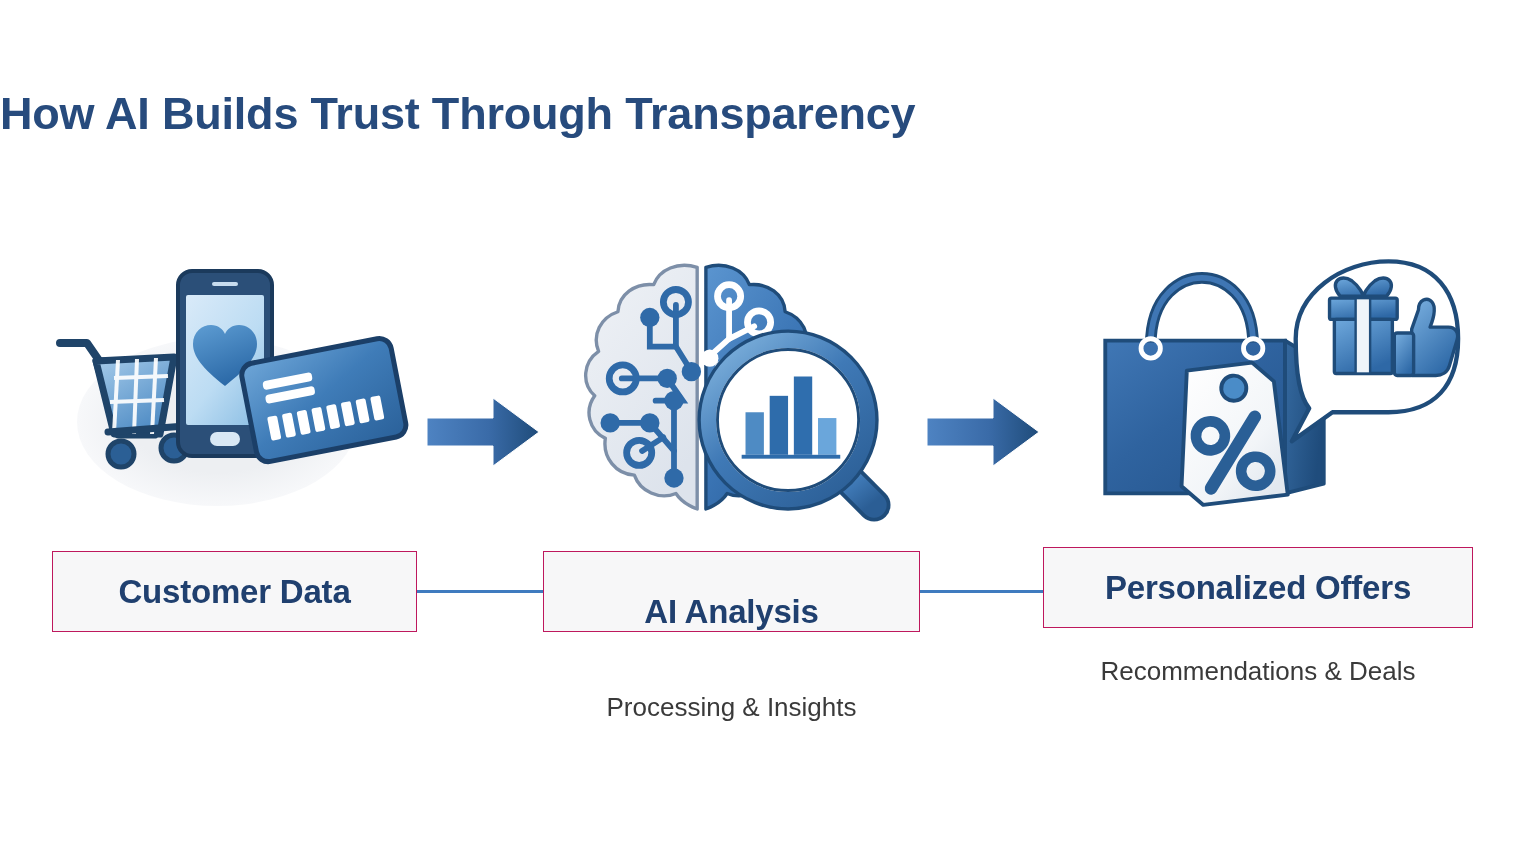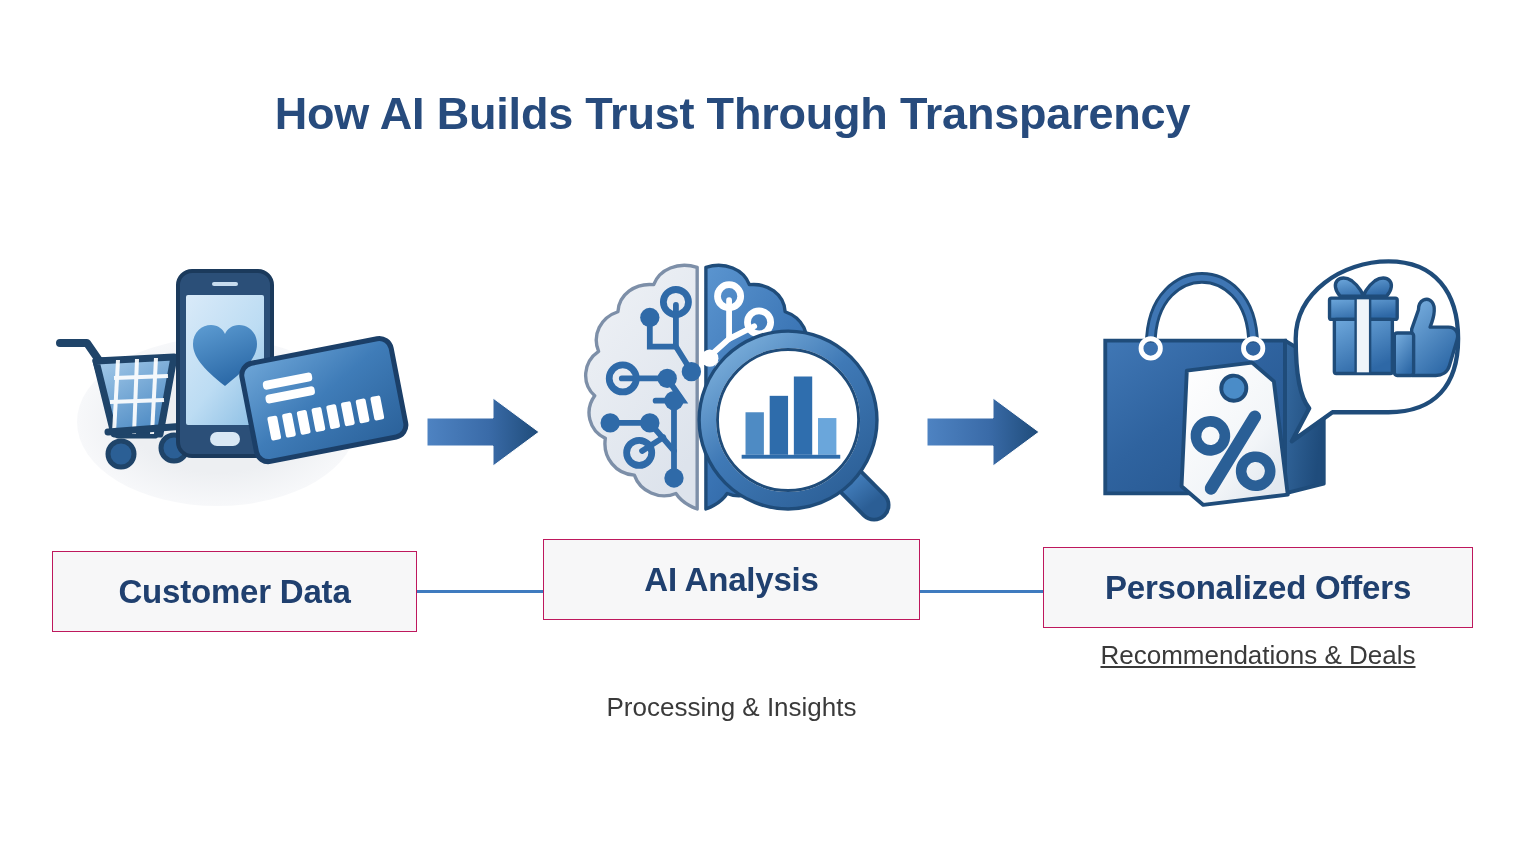--- a/index.html
+++ b/index.html
@@ -15,21 +15,21 @@
     font-family: "Liberation Sans", sans-serif;
     -webkit-font-smoothing: antialiased;
   }
 
   
   #infographic-title {
     position: absolute;
     top: 88px;
     left: 0;
     width: 1465px;
-    text-align: center;
+    text-align: left;
     font-size: 45px;
     font-weight: bold;
     color: #274b7d;
     letter-spacing: -0.2px;
     white-space: nowrap;
   }
 
   
   #flow {
     position: absolute;
@@ -324,21 +324,21 @@
             <rect x="203" y="172" width="19" height="44" fill="#4e8bc4"></rect>
             <rect x="228" y="155" width="19" height="61" fill="#2e6cab"></rect>
             <rect x="253" y="135" width="19" height="81" fill="#2f6eae"></rect>
             <rect x="278" y="178" width="19" height="38" fill="#6aa6db"></rect>
             <rect x="199" y="216" width="102" height="4" fill="#2e6cab"></rect>
           </g>
         </g>
       </svg>
     </div>
 
-    <div class="stage-box" style="left:0; top:289px; width:377px;">
+    <div class="stage-box" style="left:0; top:301px; width:377px;align-items:flex-end;">
       <span class="stage-box-label">AI Analysis</span>
     </div>
 
     <div class="stage-caption" style="left:-20px; top:398px; width:417px;margin-top:36px;">
       <div>Processing &amp; Insights</div>
     </div>
   </div>
 
   <div class="flow-arrow" style="left:925px;">
     <svg width="116" height="72" viewBox="0 0 116 72">
@@ -407,21 +407,21 @@
             <rect x="356" y="92" width="20" height="44" rx="3" fill="url(#gThumb)" stroke="#1f4c7a" stroke-width="3.5"></rect>
           </g>
         </g>
       </svg>
     </div>
 
     <div class="stage-box" style="left:0; top:297px; width:430px;">
       <span class="stage-box-label">Personalized Offers</span>
     </div>
 
-    <div class="stage-caption" style="left:-8px; top:382px; width:446px;text-decoration:underline;">
+    <div class="stage-caption" style="left:-8px; top:398px; width:446px;">
       <div>Recommendations &amp; Deals</div>
     </div>
   </div>
 
   <div class="connector" style="left:417px; width:126px;"></div>
   <div class="connector" style="left:920px; width:123px;"></div>
 
 </div>
 
 </body></html>

